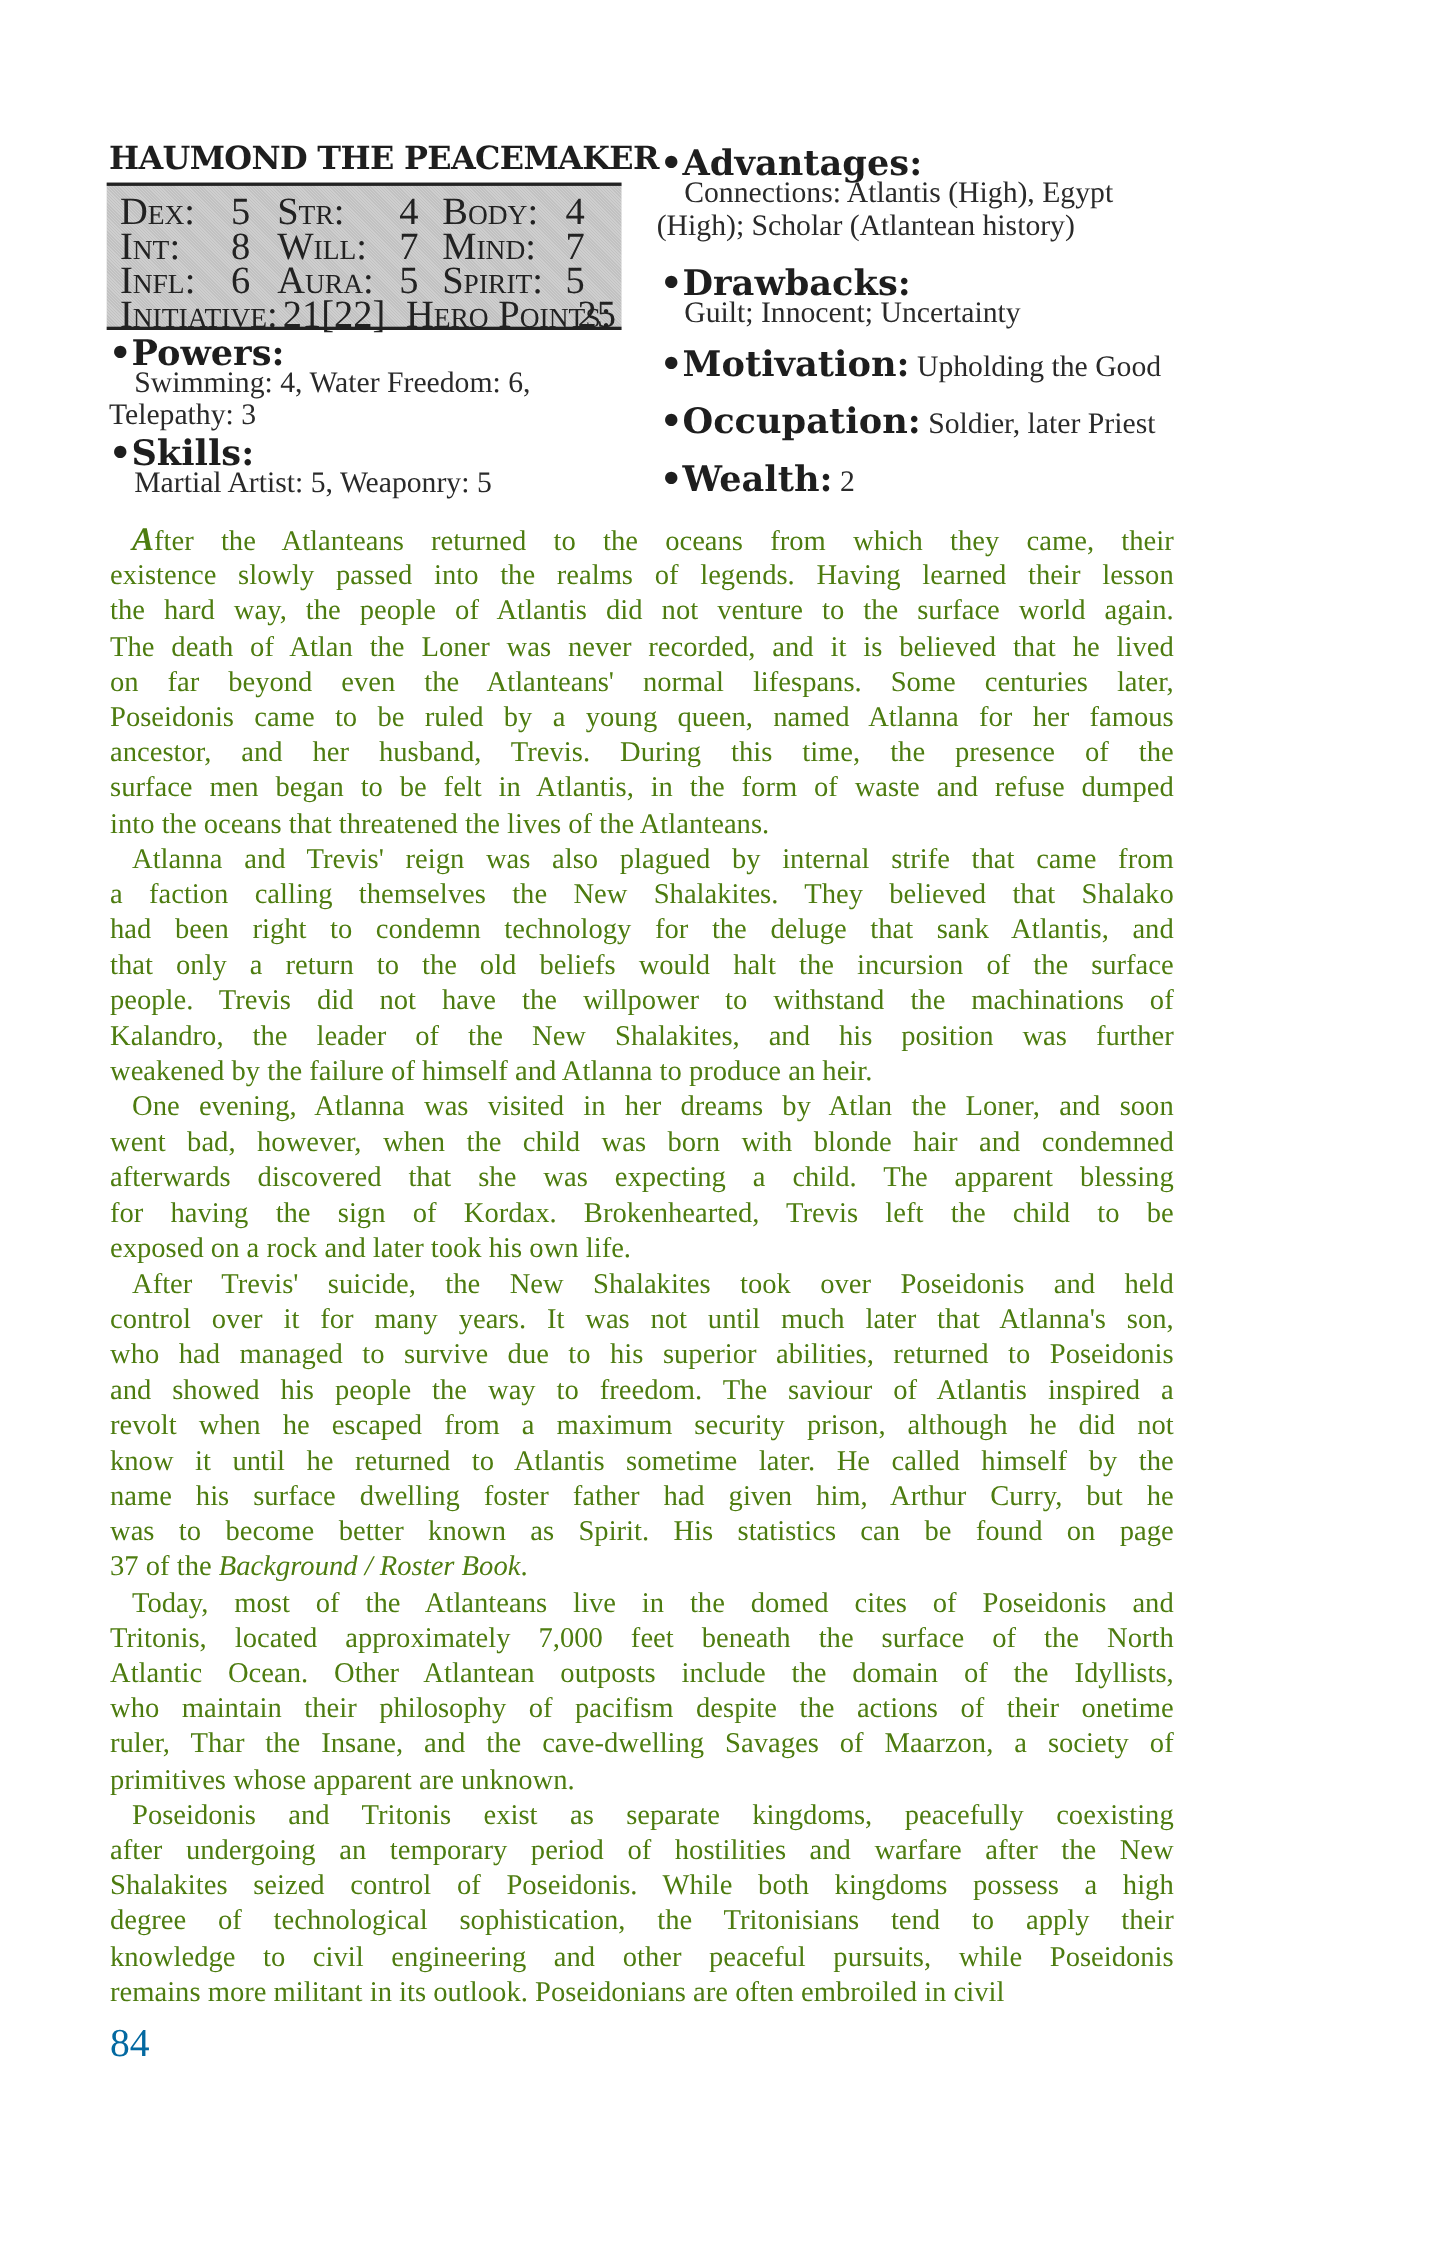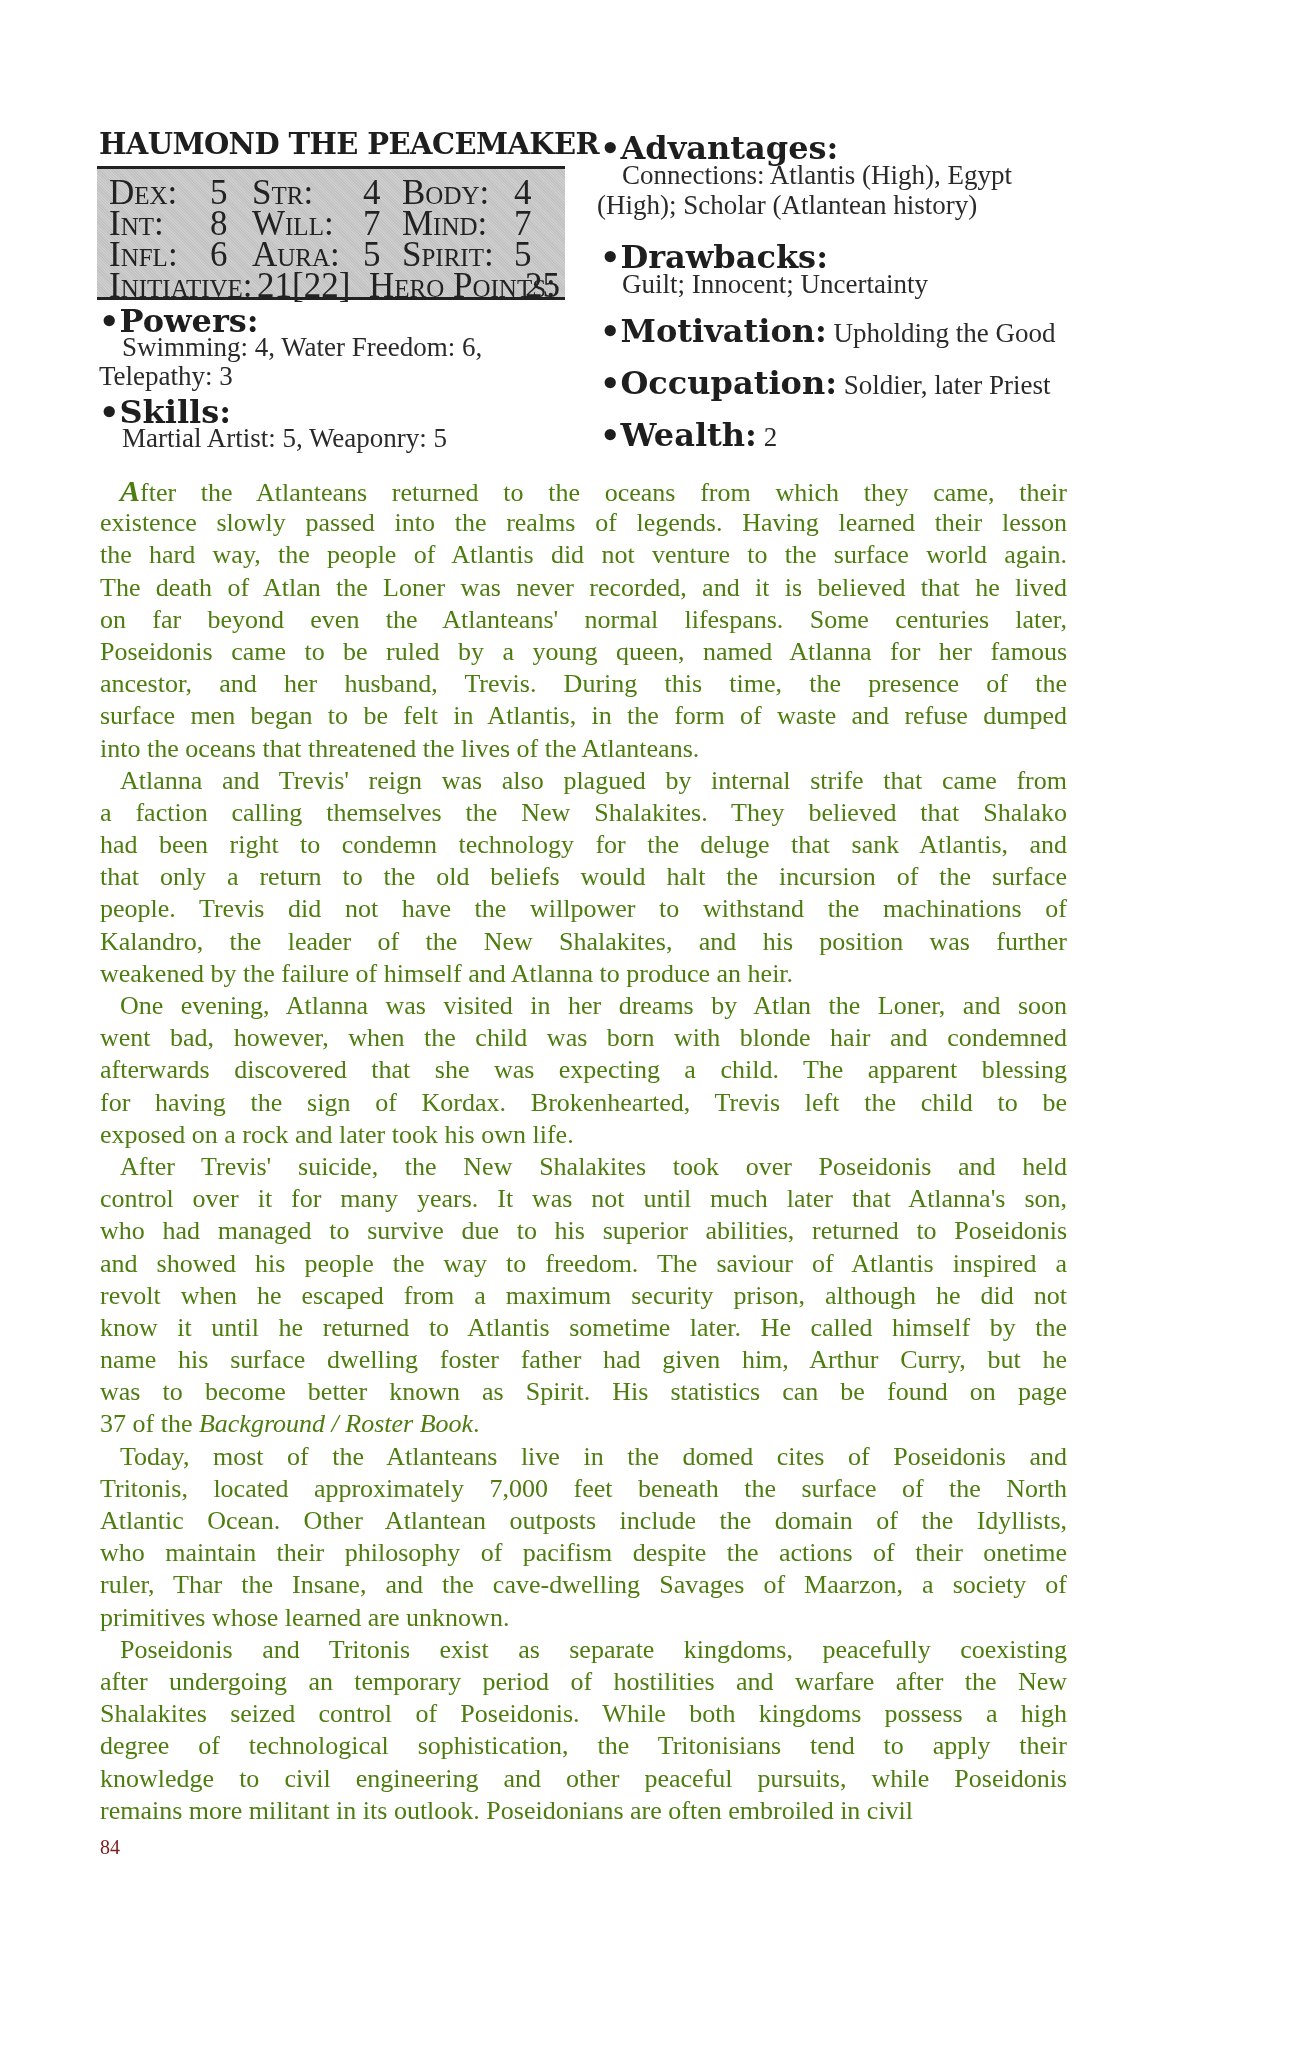--- a/index.html
+++ b/index.html
@@ -21,21 +21,21 @@
   .bh { font-family:"DejaVu Serif", serif; font-weight:bold; font-size:32px; color:#1e1e1e; }
   .bullet { font-weight:bold; }
 
   
   .body { position:absolute; left:100px; top:475px; width:967px; }
   .line { display:block; height:32.2px; line-height:32.2px; font-family:"Liberation Serif", serif; font-size:26px;
           color:#4d7c0f; text-align:justify; text-align-last:justify; white-space:nowrap; overflow:visible; }
   .line.last { text-align-last:left; }
   .line.indent { padding-left:20px; }
   .dropA { font-weight:bold; font-style:italic; font-size:30px; }
-  .pagenum { position:absolute; left:100px; top:1836px; font-family:"Liberation Serif", serif; font-size:20px; color:#7f1d1d; }
+  .pagenum { position:absolute; left:100px; top:1836px; font-family:"Liberation Serif", serif; font-size:36px; color:#0369a1; }
 </style>
 </head>
 <body>
 
 <div class="page">
 
   <div class="title">HAUMOND THE PEACEMAKER</div>
 
   <div class="statbox">
     <div class="srow" style="top:4px">
@@ -137,21 +137,21 @@
         <div class="line">name his surface dwelling foster father had given him, Arthur Curry, but he</div>
         <div class="line">was to become better known as Spirit. His statistics can be found on page</div>
         <div class="line last">37 of the <i>Background / Roster Book</i>.</div>
       </div>
       <div>
         <div class="line indent">Today, most of the Atlanteans live in the domed cites of Poseidonis and</div>
         <div class="line">Tritonis, located approximately 7,000 feet beneath the surface of the North</div>
         <div class="line">Atlantic Ocean. Other Atlantean outposts include the domain of the Idyllists,</div>
         <div class="line">who maintain their philosophy of pacifism despite the actions of their onetime</div>
         <div class="line">ruler, Thar the Insane, and the cave-dwelling Savages of Maarzon, a society of</div>
-        <div class="line last">primitives whose learned are unknown.</div>
+        <div class="line last">primitives whose apparent are unknown.</div>
       </div>
       <div>
         <div class="line indent">Poseidonis and Tritonis exist as separate kingdoms, peacefully coexisting</div>
         <div class="line">after undergoing an temporary period of hostilities and warfare after the New</div>
         <div class="line">Shalakites seized control of Poseidonis. While both kingdoms possess a high</div>
         <div class="line">degree of technological sophistication, the Tritonisians tend to apply their</div>
         <div class="line">knowledge to civil engineering and other peaceful pursuits, while Poseidonis</div>
         <div class="line last">remains more militant in its outlook. Poseidonians are often embroiled in civil</div>
       </div>
     </div>

